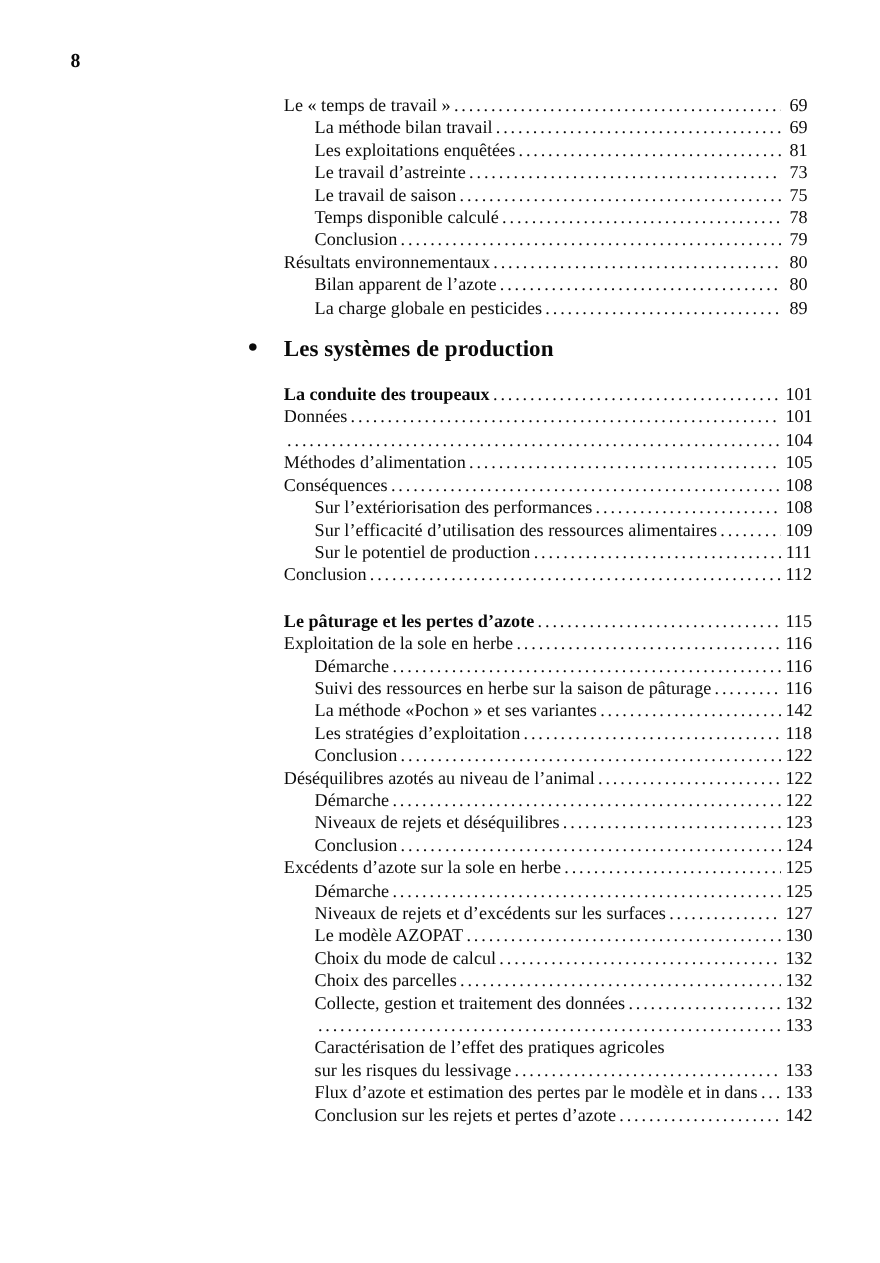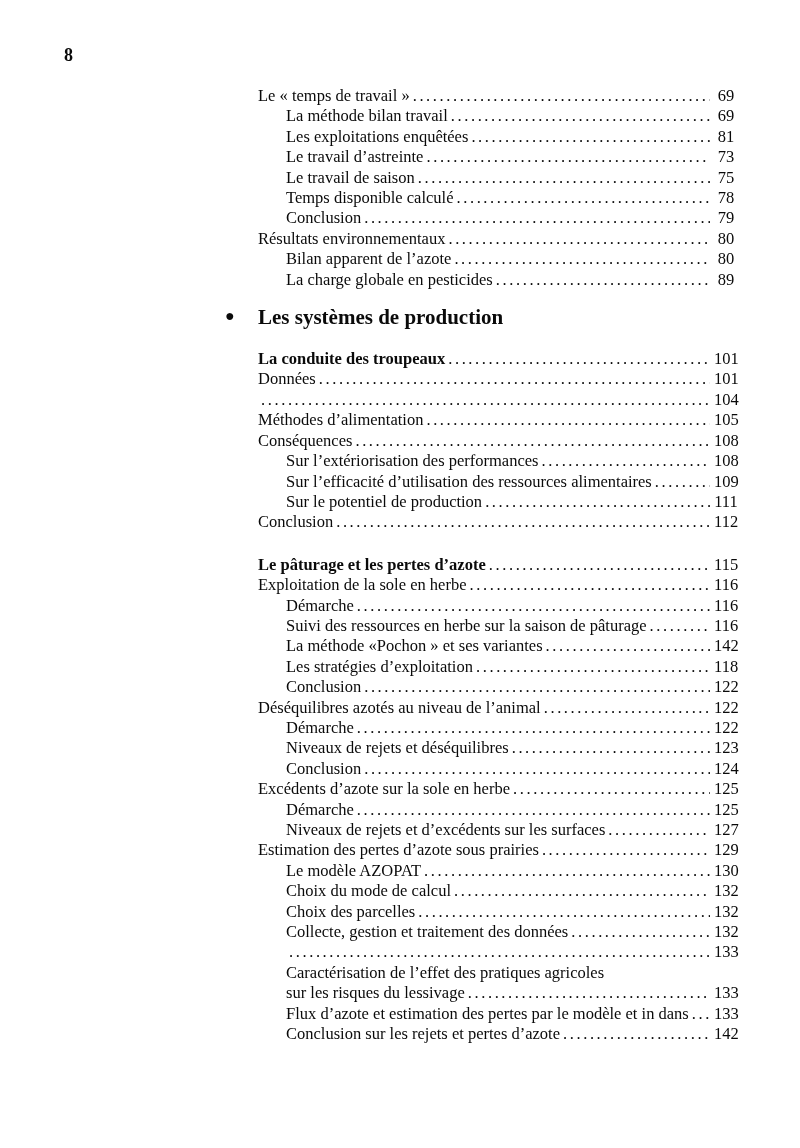--- a/index.html
+++ b/index.html
@@ -234,25 +234,20 @@
       <div class="toc-row level2">
         <span class="toc-label"><span class="seg italic">Démarche</span></span>
         <span class="toc-dots"></span>
         <span class="toc-page">125</span>
       </div>
       <div class="toc-row level2">
         <span class="toc-label"><span class="seg italic">Niveaux de rejets et d’excédents sur les surfaces</span></span>
         <span class="toc-dots"></span>
         <span class="toc-page">127</span>
       </div>
-      <div class="toc-row level1">
-        <span class="toc-label"><span class="seg roman">Estimation des pertes d’azote sous prairies</span></span>
-        <span class="toc-dots"></span>
-        <span class="toc-page">129</span>
-      </div>
       <div class="toc-row level2">
         <span class="toc-label"><span class="seg italic">Le modèle AZOPAT</span></span>
         <span class="toc-dots"></span>
         <span class="toc-page">130</span>
       </div>
       <div class="toc-row level2">
         <span class="toc-label"><span class="seg italic">Choix du mode de calcul</span></span>
         <span class="toc-dots"></span>
         <span class="toc-page">132</span>
       </div>

